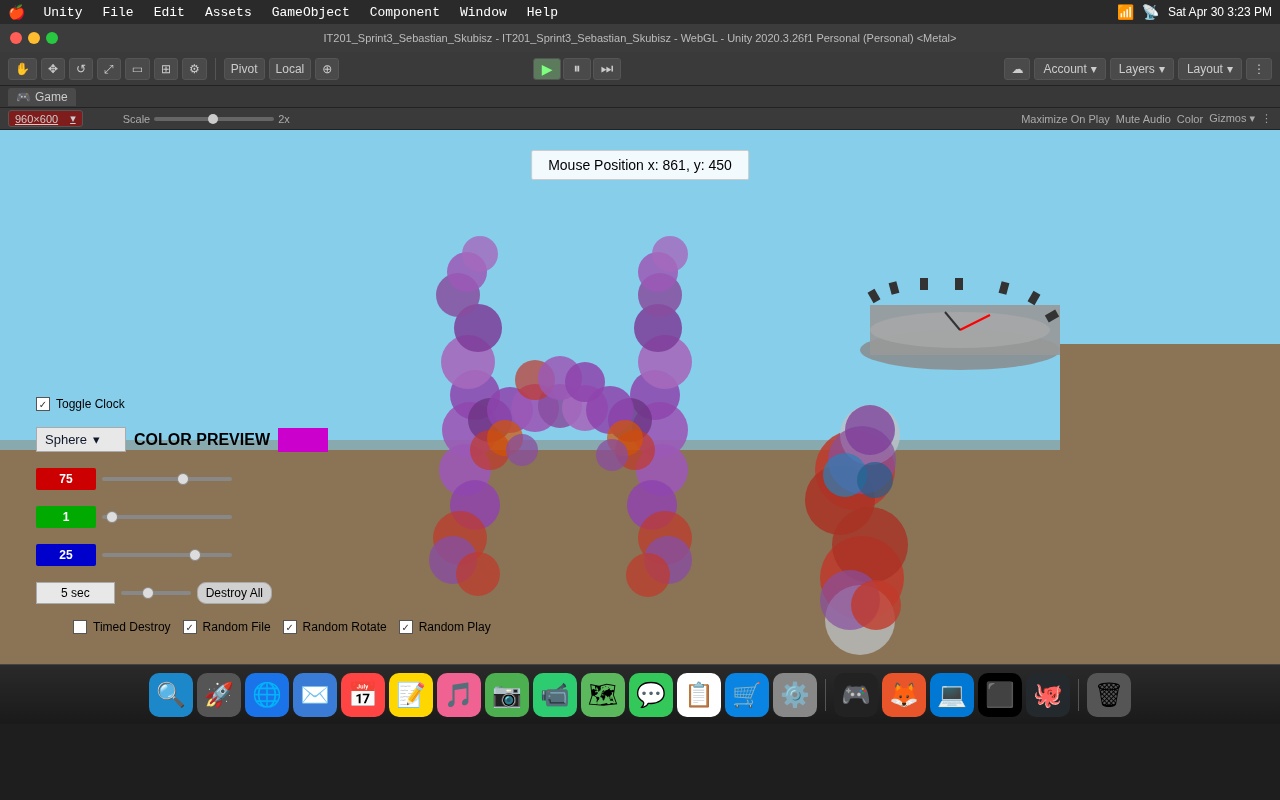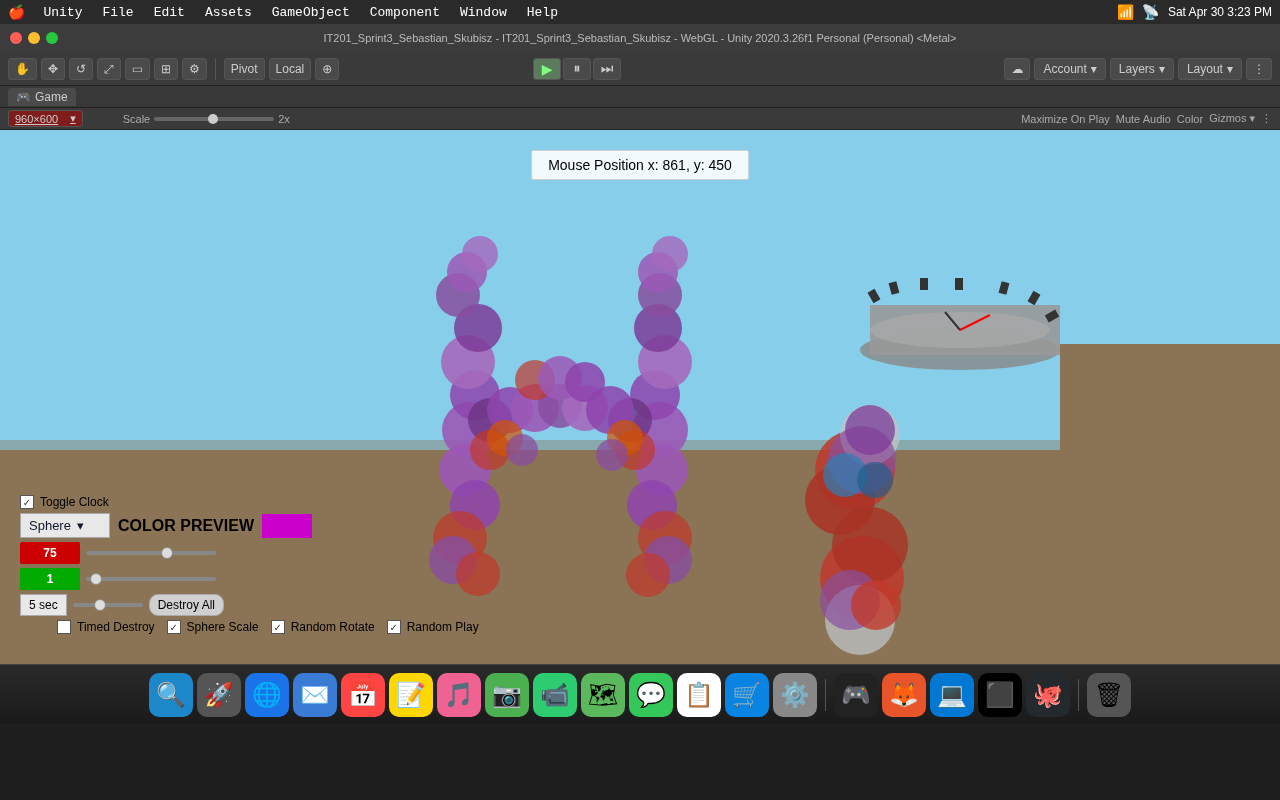--- a/index.html
+++ b/index.html
@@ -237,24 +237,24 @@
       left: 190px;
       font-size: 11px;
       color: #000;
       line-height: 1.6;
     }
 
     
     .controls-panel {
       position: absolute;
       bottom: 30px;
-      left: 20px;
+      left: 36px;
       display: flex;
       flex-direction: column;
-      gap: 4px;
+      gap: 16px;
       justify-content: center;
     }
 
     .checkbox-row {
       display: flex;
       align-items: center;
       gap: 6px;
       font-size: 12px;
       color: #000;
     }
@@ -336,21 +336,21 @@
     }
 
     .destroy-row {
       display: flex;
       align-items: center;
       gap: 6px;
     }
     .sec-label {
       background: #e8e8e8;
       border: 1px solid #aaa;
-      padding: 3px 8px;
+      padding: 3px 24px;
       font-size: 12px;
       color: #000;
     }
     .destroy-track {
       width: 70px;
       height: 4px;
       background: #888;
       border-radius: 2px;
       position: relative;
     }
@@ -637,37 +637,43 @@
       </div>
     </div>
 
     <div class="slider-row">
       <div class="slider-label green">1</div>
       <div class="slider-track">
         <div class="slider-thumb" style="left:3%;"></div>
       </div>
     </div>
 
+    <div class="slider-row">
+      <div class="slider-label blue">25</div>
+      <div class="slider-track">
+        <div class="slider-thumb" style="left:67%;"></div>
+      </div>
+    </div>
 
     <div class="destroy-row">
       <div class="sec-label">5 sec</div>
       <div class="destroy-track">
         <div class="destroy-thumb"></div>
       </div>
       <div class="destroy-btn">Destroy All</div>
     </div>
 
     <div class="checkbox-bottom-row">
       <div class="checkbox-row">
         <div class="cb"></div>
         <span>Timed Destroy</span>
       </div>
       <div class="checkbox-row">
         <div class="cb checked"></div>
-        <span>Sphere Scale</span>
+        <span>Random File</span>
       </div>
       <div class="checkbox-row">
         <div class="cb checked"></div>
         <span>Random Rotate</span>
       </div>
       <div class="checkbox-row">
         <div class="cb checked"></div>
         <span>Random Play</span>
       </div>
     </div>

